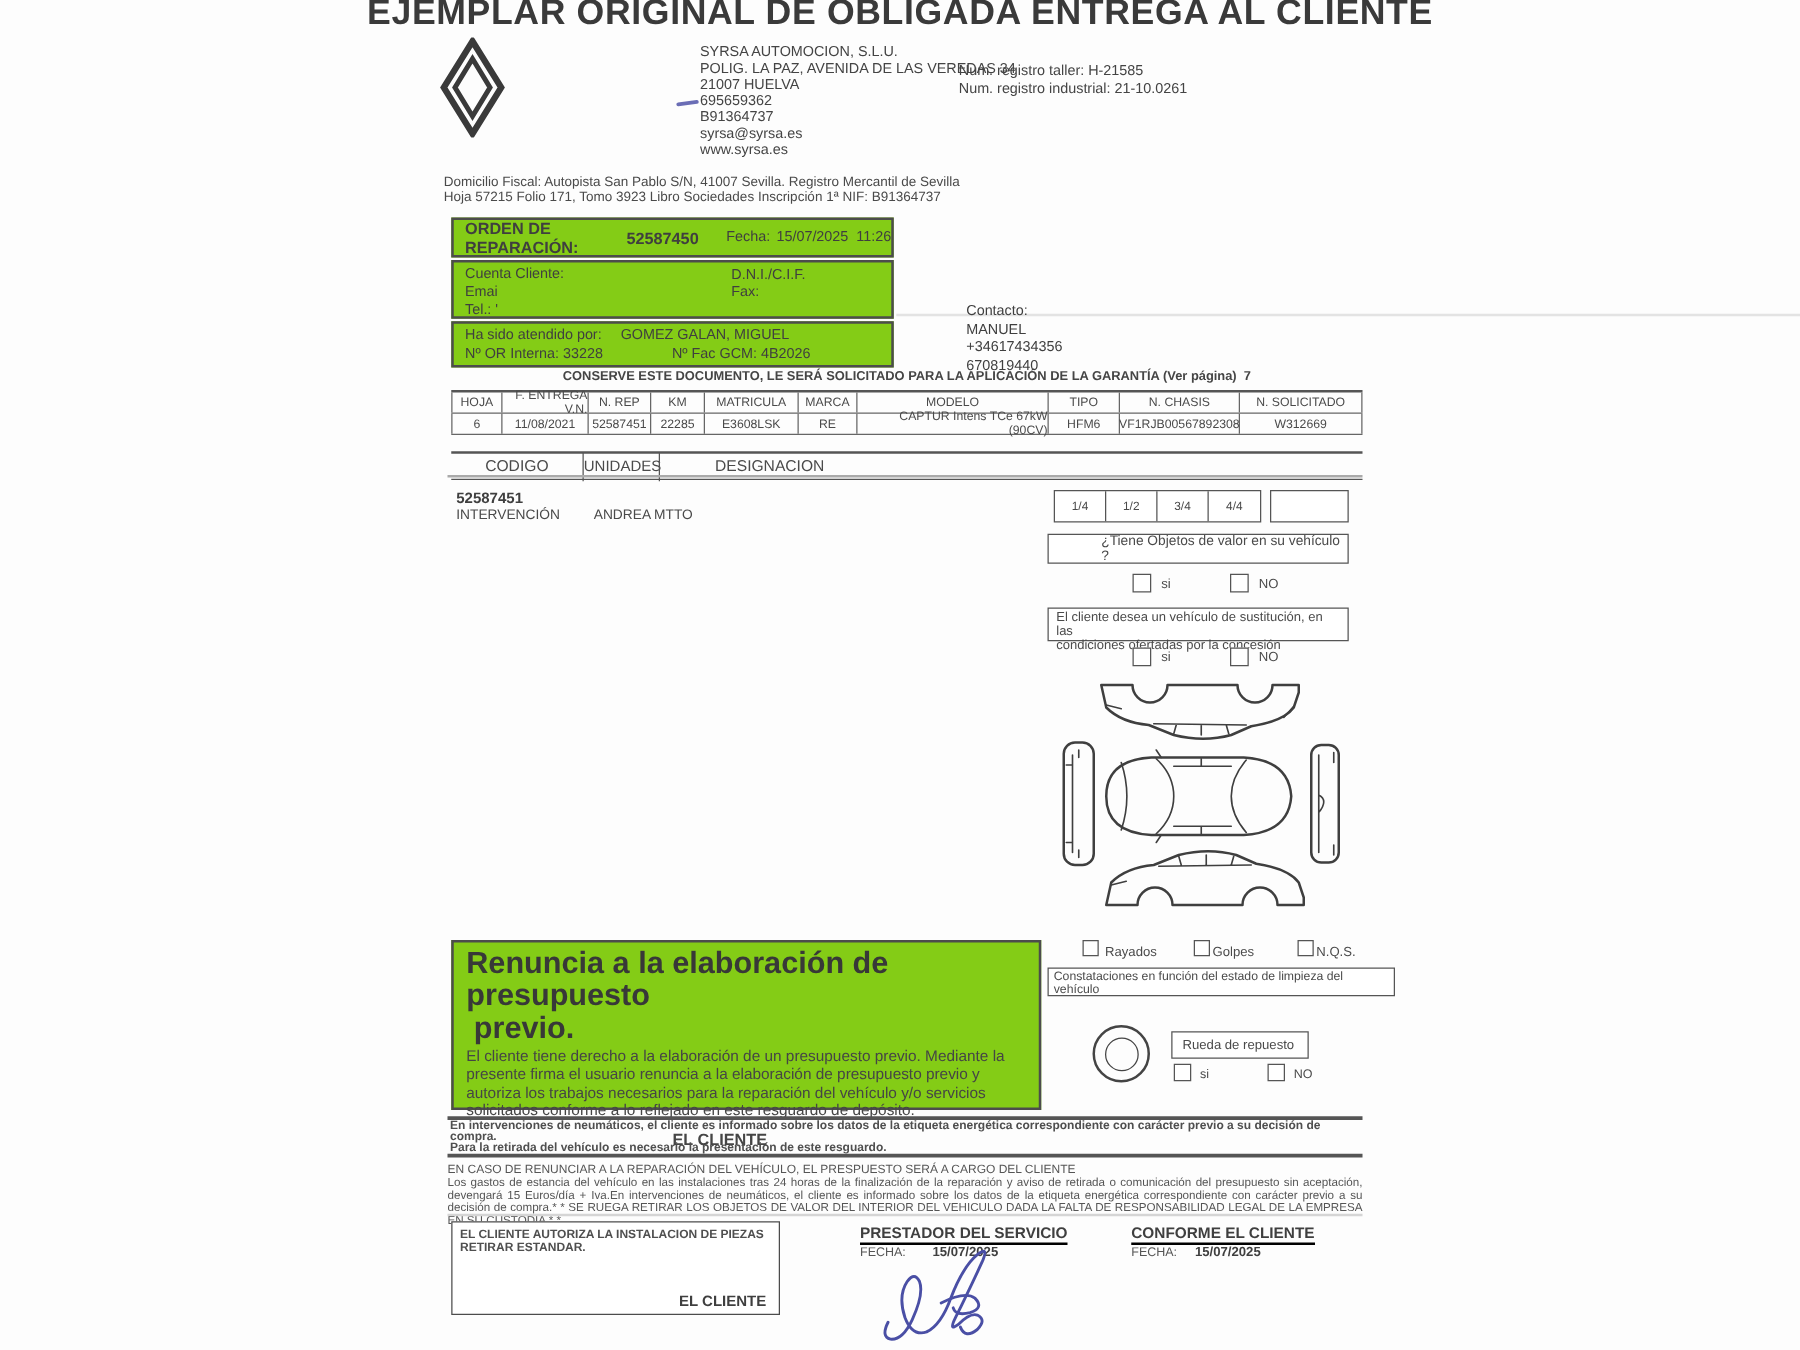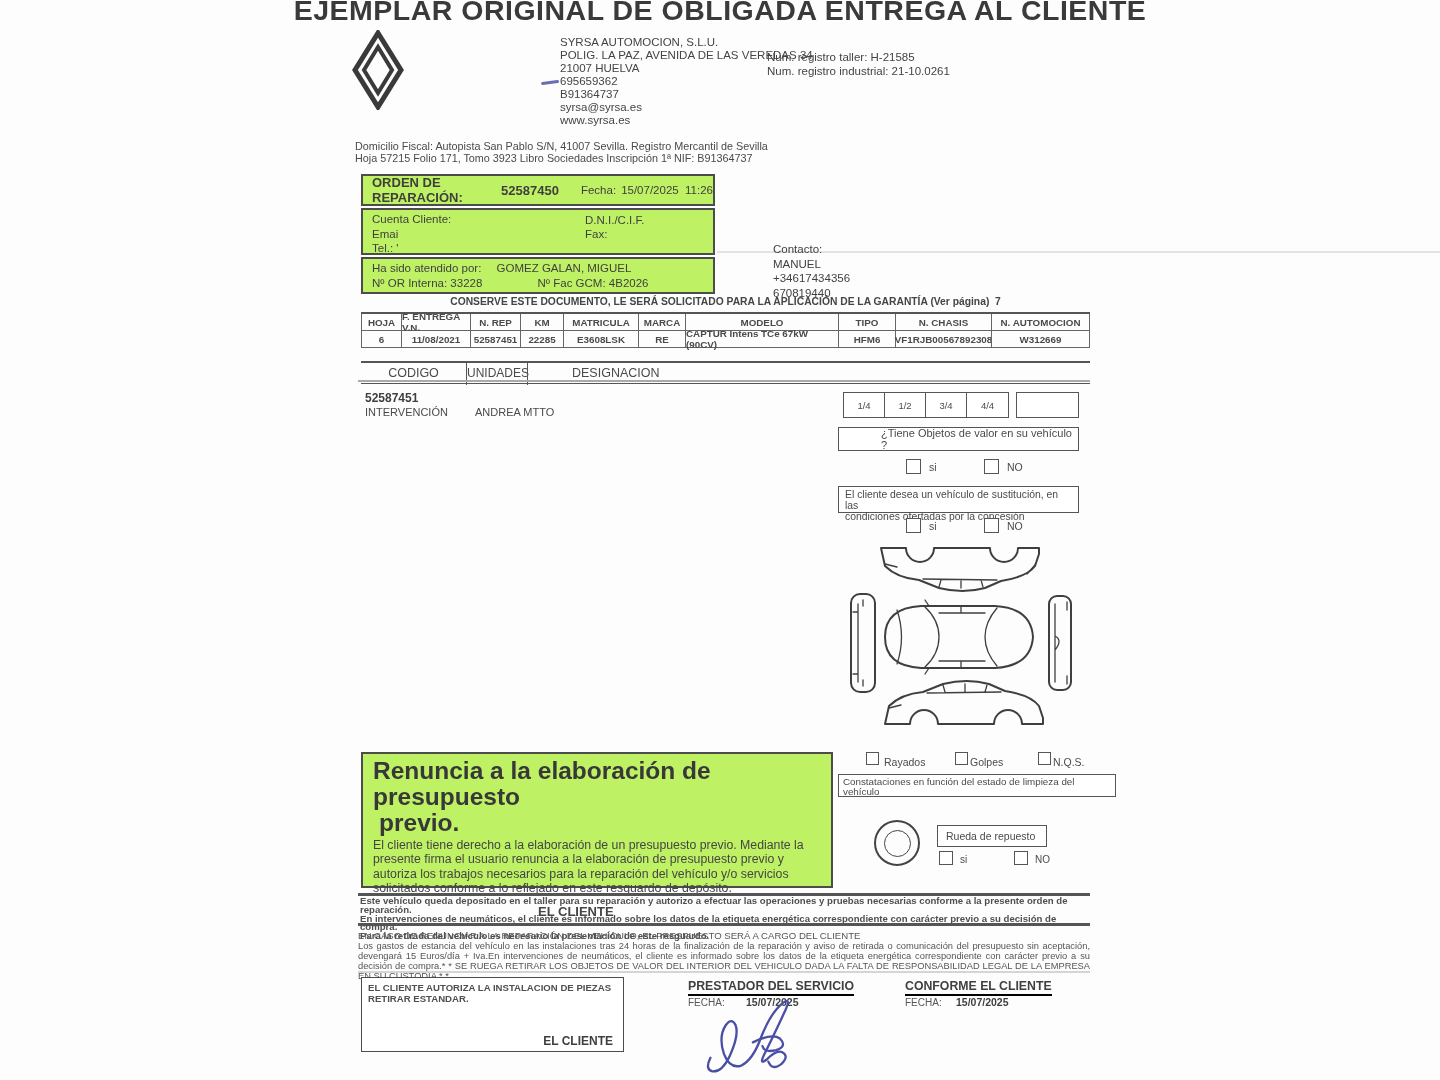--- a/index.html
+++ b/index.html
@@ -1,29 +1,29 @@
 <!DOCTYPE html>
 <html><head>
 <meta charset="utf-8">
 <style>
   * { margin:0; padding:0; box-sizing:border-box; }
   html,body { background:#ffffff; }
   body { font-family:"Liberation Sans", sans-serif; color:#3f3f3f; }
   #page { position:relative; width:1440px; height:1080px; background:#fdfdfd; overflow:hidden; }
   .abs { position:absolute; }
   .b { font-weight:bold; }
-  .box2 { border:2px solid #4c4c4c; background:#bef264; }
+  .box2 { border:2px solid #4c4c4c; background:#84cc16; }
   .box1 { border:1.5px solid #555; background:#fff; }
   .cb { border:1.5px solid #555; background:#fff; display:inline-block; }
   .scan { color:#444; }
   .uline { border-bottom:2px solid #000000; padding-bottom:1px; }
   .pre { white-space:pre; }
   .tbl { display:flex; border-top:2px solid #555; border-bottom:1px solid #666; }
-  .tbl .c { border-left:1px solid #666; font-size:9.8px; color:#4a4a4a; text-align:left;
-            display:flex; align-items:center; justify-content:center; height:16px;font-weight:bold; }
+  .tbl .c { border-left:1px solid #666; font-size:9.8px; color:#4a4a4a; text-align:right;
+            display:flex; align-items:center; justify-content:center; height:16px; }
   .tbl .c:last-child { border-right:1px solid #666; }
   svg { display:block; }
 </style>
 </head>
 <body>
 
 <div id="page">
 
   <div class="abs b" style="top:-6px; left:0; width:1440px; text-align:center; font-size:28.5px; letter-spacing:0.5px; color:#3a3a3a;">EJEMPLAR ORIGINAL DE OBLIGADA ENTREGA AL CLIENTE</div>
 
@@ -97,21 +97,21 @@
     <div class="tbl">
       <div class="c" style="width:40px">HOJA</div>
       <div class="c" style="width:69px">F. ENTREGA V.N.</div>
       <div class="c" style="width:50px">N. REP</div>
       <div class="c" style="width:43px">KM</div>
       <div class="c" style="width:75px">MATRICULA</div>
       <div class="c" style="width:47px">MARCA</div>
       <div class="c" style="width:153px">MODELO</div>
       <div class="c" style="width:57px">TIPO</div>
       <div class="c" style="width:96px">N. CHASIS</div>
-      <div class="c" style="width:99px">N. AUTOMOCION</div>
+      <div class="c" style="width:99px">N. SOLICITADO</div>
     </div>
     <div class="tbl" style="border-top:none;">
       <div class="c" style="width:40px">6</div>
       <div class="c" style="width:69px">11/08/2021</div>
       <div class="c" style="width:50px">52587451</div>
       <div class="c" style="width:43px">22285</div>
       <div class="c" style="width:75px">E3608LSK</div>
       <div class="c" style="width:47px">RE</div>
       <div class="c" style="width:153px">CAPTUR Intens TCe 67kW (90CV)</div>
       <div class="c" style="width:57px">HFM6</div>
@@ -217,21 +217,20 @@
 
   <div class="abs box2" style="left:361px; top:752px; width:472px; height:136px; padding:4px 10px;">
     <div class="b" style="font-size:24.5px; line-height:26px; color:#383838;">Renuncia a la elaboración de presupuesto</div>
     <div class="b" style="font-size:24.5px; line-height:26px; color:#383838; margin-left:6px;">previo.</div>
     <div style="font-size:12.3px; line-height:14.4px; margin-top:2px; color:#454545;">El cliente tiene derecho a la elaboración de un presupuesto previo. Mediante la presente firma el usuario renuncia a la elaboración de presupuesto previo y autoriza los trabajos necesarios para la reparación del vehículo y/o servicios solicitados conforme a lo reflejado en este resguardo de depósito.</div>
     <div class="b" style="font-size:13px; margin-top:8px; margin-left:165px; color:#454545;">EL CLIENTE</div>
   </div>
 
   <div class="abs" style="left:358px; top:893px; width:732px; height:2.5px; background:#555;"></div>
   <div class="abs b" style="left:360px; top:897px; width:730px; font-size:9.6px; line-height:8.8px; color:#4f4f4f;">
-    <div>Este vehículo queda depositado en el taller para su reparación y autorizo a efectuar las operaciones y pruebas necesarias conforme a la presente orden de reparación.</div>
     <div>En intervenciones de neumáticos, el cliente es informado sobre los datos de la etiqueta energética correspondiente con carácter previo a su decisión de compra.</div>
     <div>Para la retirada del vehículo es necesario la presentación de este resguardo.</div>
   </div>
   <div class="abs" style="left:358px; top:923px; width:732px; height:2.5px; background:#555;"></div>
 
   <div class="abs" style="left:358px; top:930px; width:732px; color:#555;">
     <div style="font-size:9.6px;">EN CASO DE RENUNCIAR A LA REPARACIÓN DEL VEHÍCULO, EL PRESPUESTO SERÁ A CARGO DEL CLIENTE</div>
     <div style="font-size:9.3px; line-height:9.9px; text-align:justify; margin-top:1px;">Los gastos de estancia del vehículo en las instalaciones tras 24 horas de la finalización de la reparación y aviso de retirada o comunicación del presupuesto sin aceptación, devengará 15 Euros/día + Iva.En intervenciones de neumáticos, el cliente es informado sobre los datos de la etiqueta energética correspondiente con carácter previo a su decisión de compra.* * SE RUEGA RETIRAR LOS OBJETOS DE VALOR DEL INTERIOR DEL VEHICULO DADA LA FALTA DE RESPONSABILIDAD LEGAL DE LA EMPRESA EN SU CUSTODIA * *</div>
   </div>
   <div class="abs" style="left:358px; top:971px; width:732px; height:1.5px; background:#d5d5d5;"></div>

